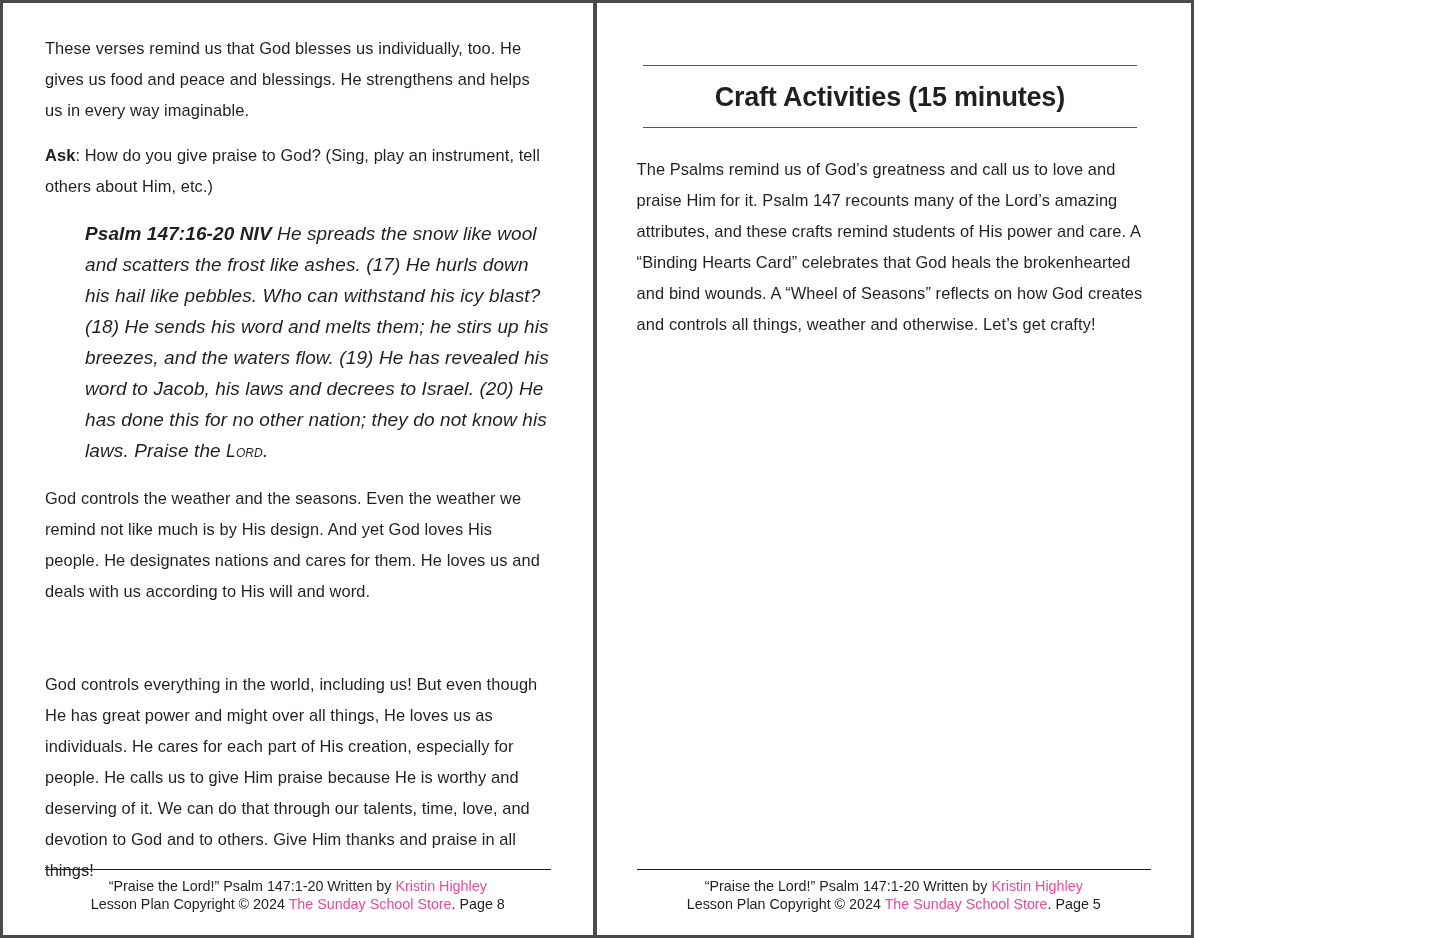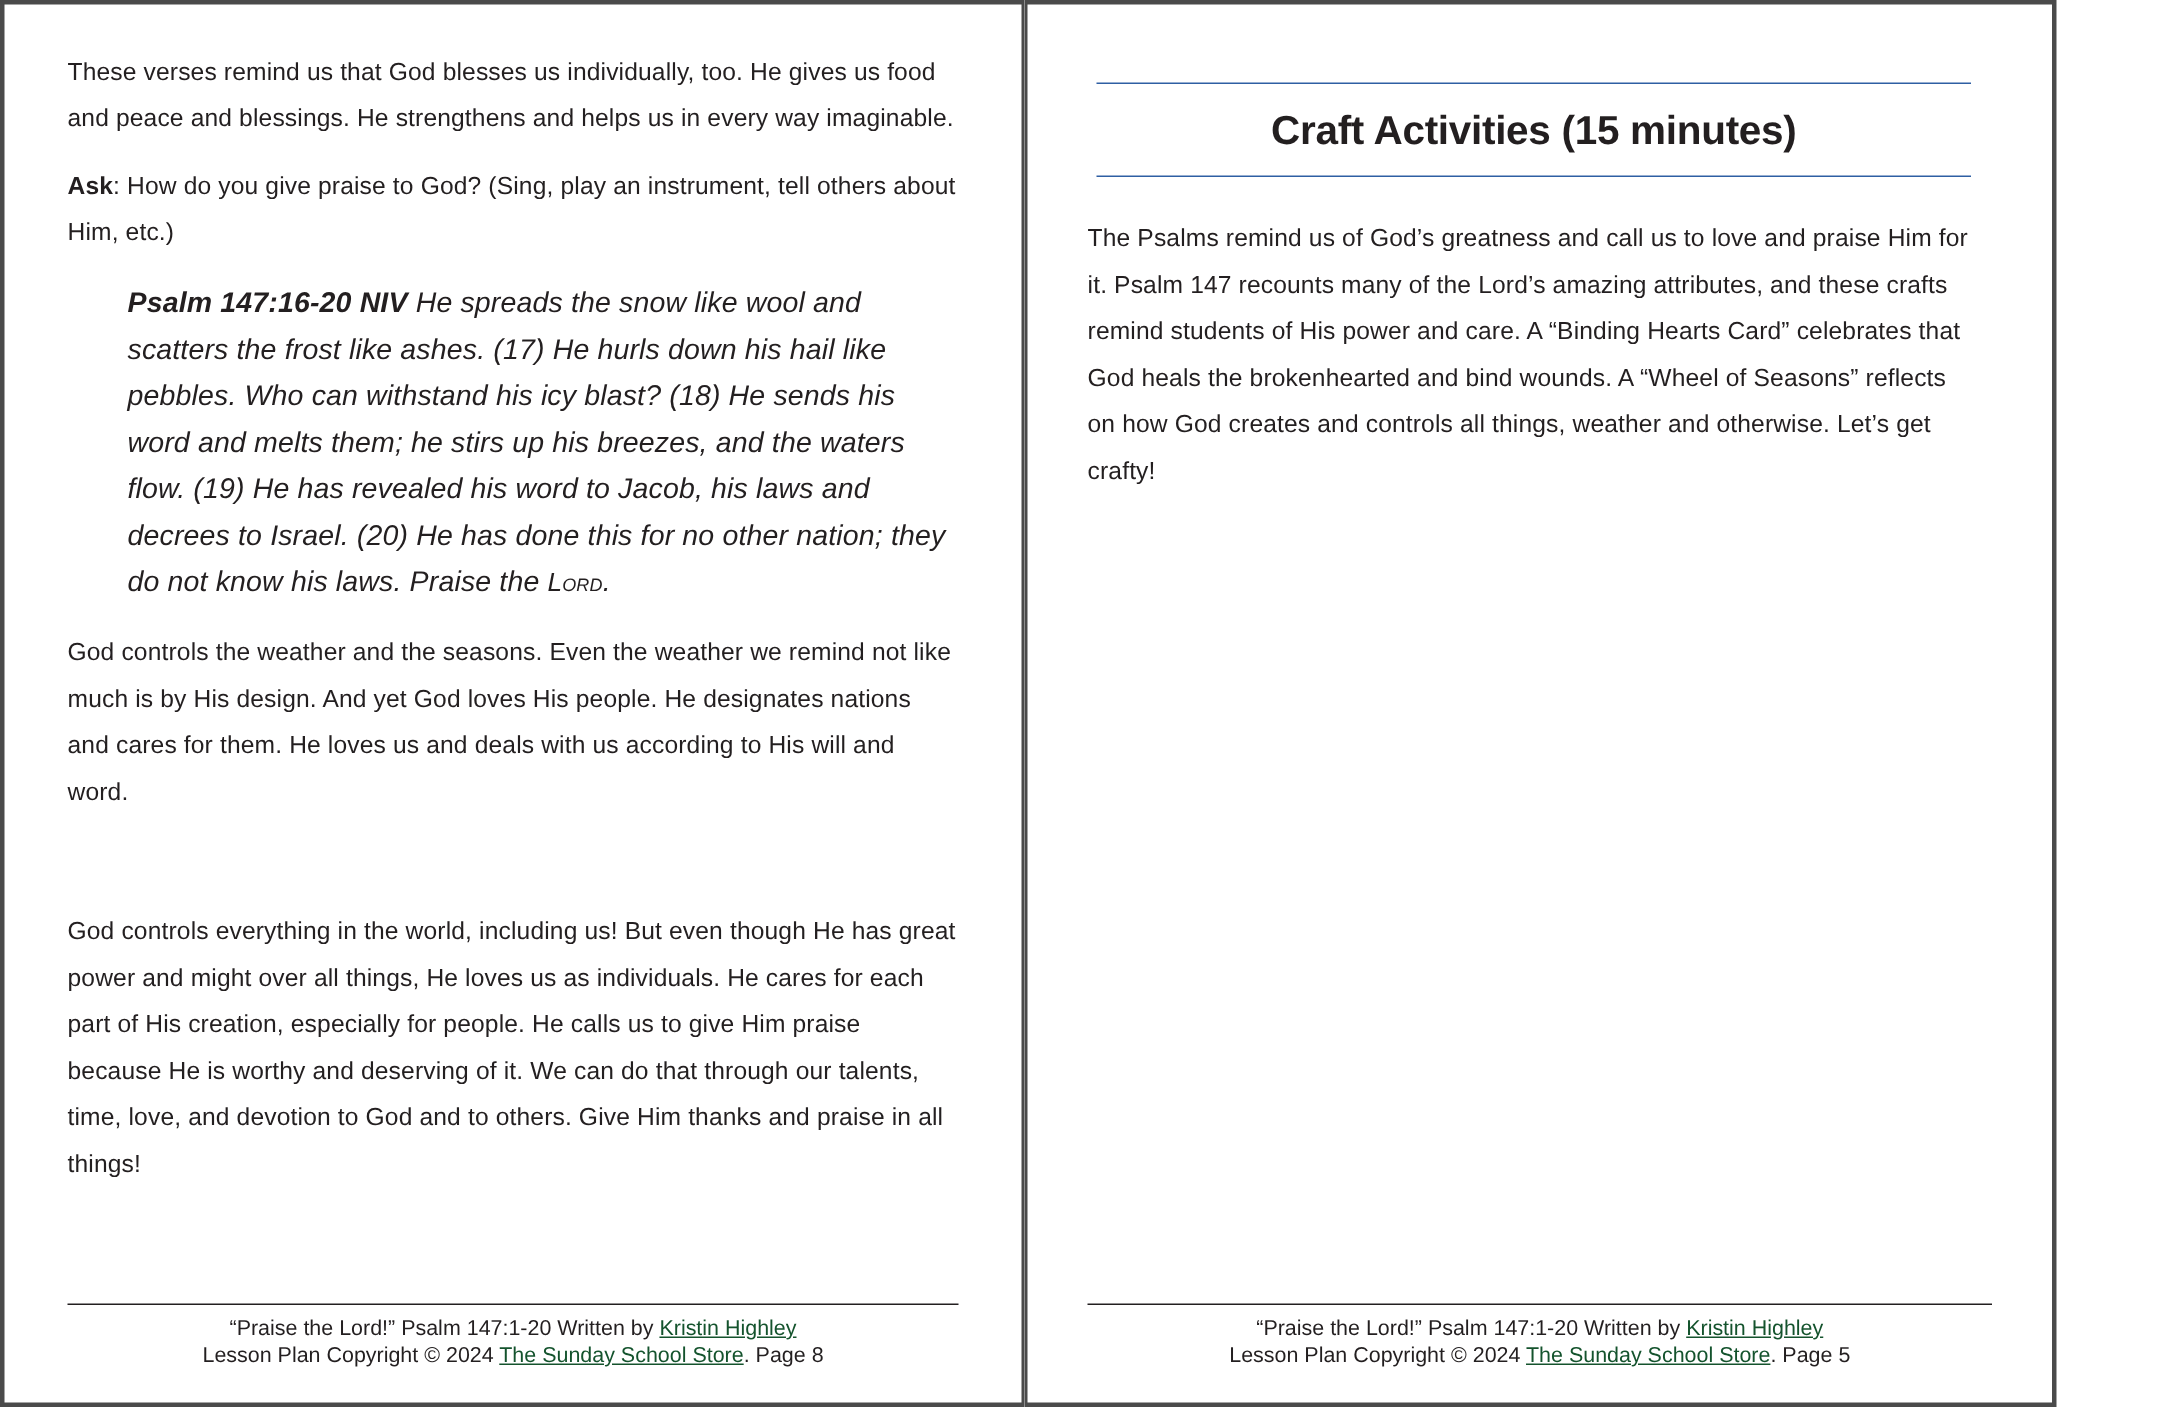--- a/index.html
+++ b/index.html
@@ -9,41 +9,41 @@
   }
   body {
     width: 1445px;
     height: 938px;
     font-family: "Liberation Sans", sans-serif;
     color: #231f20;
     overflow: hidden;
   }
   .spread {
     display: flex;
-    width: 1371px;
+    width: 1194px;
     height: 938px;
     box-sizing: border-box;
   }
   .page {
     position: relative;
     box-sizing: border-box;
     background: #ffffff;
     height: 938px;
   }
   .page-left {
     width: 720px;
     border: 3px solid #4a4a4a;
     border-right: 2px solid #4a4a4a;
     padding: 30px 42px 0 42px;
   }
   .page-right {
     width: 725px;
     border: 3px solid #4a4a4a;
     border-left: 2px solid #4a4a4a;
-    padding: 38px 48px 0 40px;
+    padding: 48px 48px 0 40px;
   }
   p {
     margin: 0 0 14px 0;
     font-size: 16.4px;
     line-height: 31px;
     letter-spacing: 0.1px;
   }
   .body-text {
     color: #231f20;
   }
@@ -97,22 +97,21 @@
     border-top: 1.5px solid #231f20;
     margin-bottom: 7px;
   }
   .footer-line {
     text-align: center;
     font-size: 14.3px;
     line-height: 18px;
     color: #231f20;
   }
   .link {
-    color: #14532d;
-    text-decoration: underline;
+    color: #ec4899;
   }
   .page-right .footer {
     left: 40px;
     right: 40px;
   }
 </style>
 </head>
 <body>
 
 <div class="spread">

